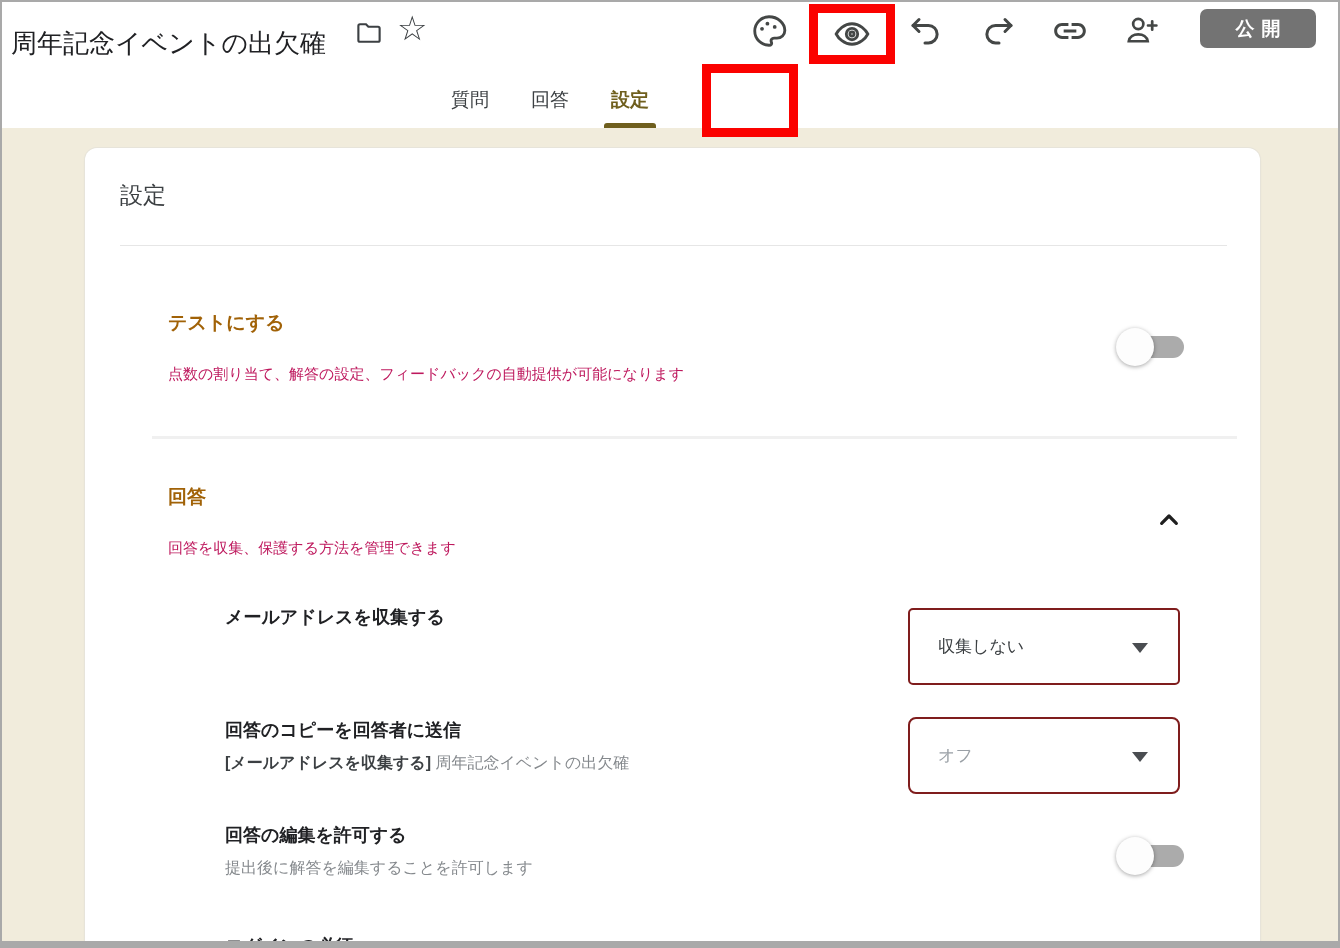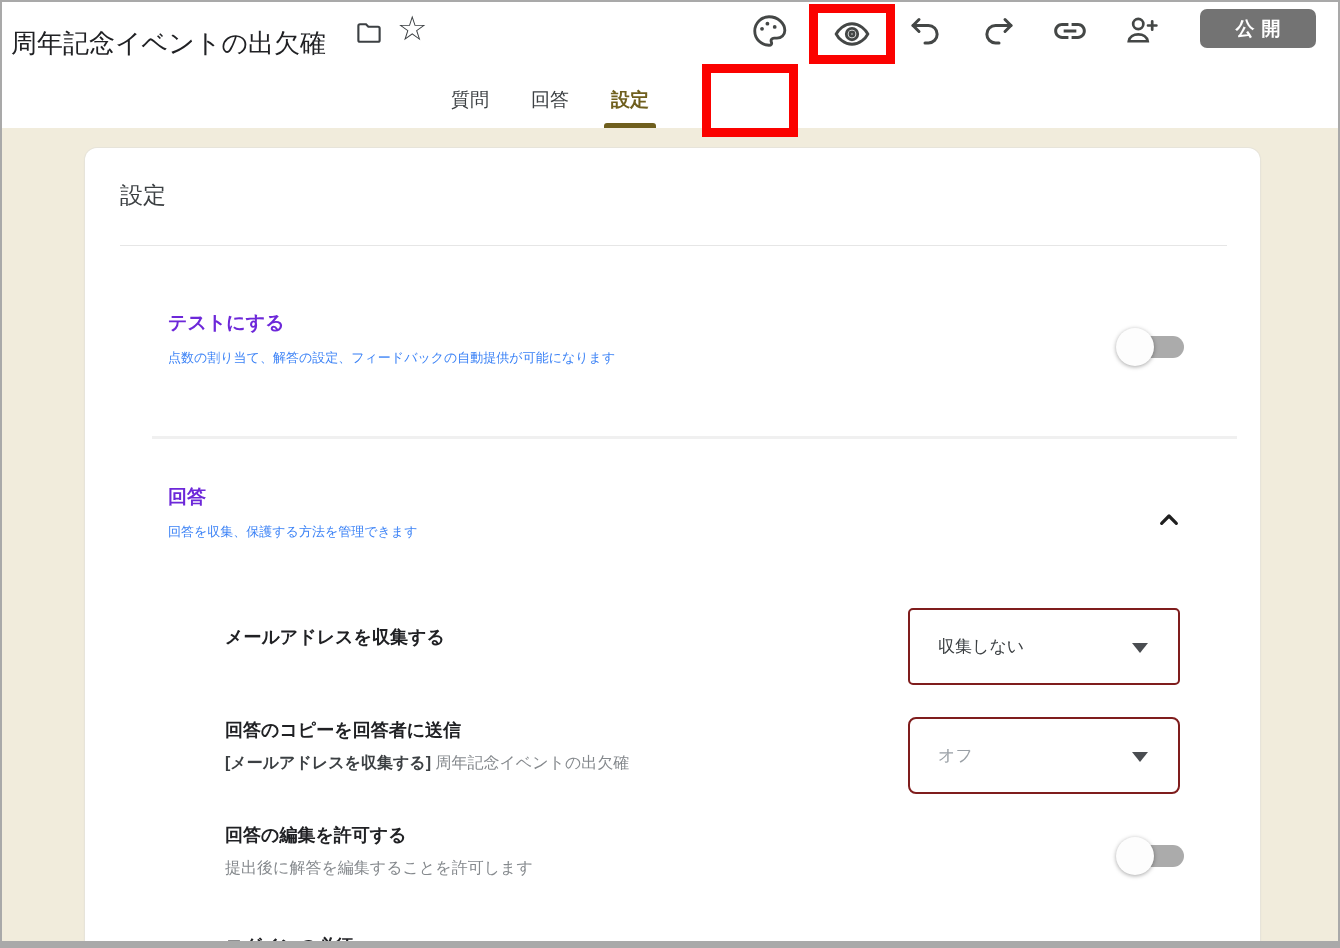--- a/index.html
+++ b/index.html
@@ -42,33 +42,33 @@
   
   .card {
     position:absolute; left:85px; top:148px; width:1175px; height:830px;
     background:#fff; border-radius:12px;
     box-shadow:0 0 0 1px #e7e4da, 0 1px 3px rgba(0,0,0,.06);
   }
   .card-title { position:absolute; left:35px; top:32px; font-size:23px; font-weight:400; color:#3c4043; }
   .hr1 { position:absolute; left:35px; right:33px; top:97px; height:1px; background:#e6e6e6; }
   .hr2 { position:absolute; left:67px; right:23px; top:288px; height:3px; background:#f0f0f0; }
 
-  .sec-title { font-size:19px; font-weight:600; color:#6d28d9; }
-  .sec-desc  { font-size:13px; color:#3b82f6; margin-top:13px; }
+  .sec-title { font-size:19px; font-weight:600; color:#a16207; }
+  .sec-desc  { font-size:15px; color:#be185d; margin-top:29px; }
 
   .quiz-block { position:absolute; left:83px; top:162px; }
   .resp-block { position:absolute; left:83px; top:336px; }
 
   .chevron { position:absolute; left:1068px; top:356px; width:32px; height:32px; cursor:pointer; }
 
   .row-label { font-size:18px; font-weight:600; color:#202124; }
   .row-sub   { font-size:16px; color:#85898d; margin-top:11px; }
   .row-sub b { color:#3c4043; font-weight:600; }
 
-  .row1-label { position:absolute; left:140px; top:477px;text-align:center; }
+  .row1-label { position:absolute; left:140px; top:457px;text-align:center; }
   .row2-label { position:absolute; left:140px; top:570px; }
   .row3-label { position:absolute; left:140px; top:675px; }
   .row4-label { position:absolute; left:140px; top:786px; }
 
   .dropdown {
     position:absolute; left:823px; width:272px; height:77px;
     border:2px solid #7f1d1d; border-radius:5px; background:#fff;
     display:flex; align-items:center; cursor:pointer;
   }
   .dd1 { top:460px; }

